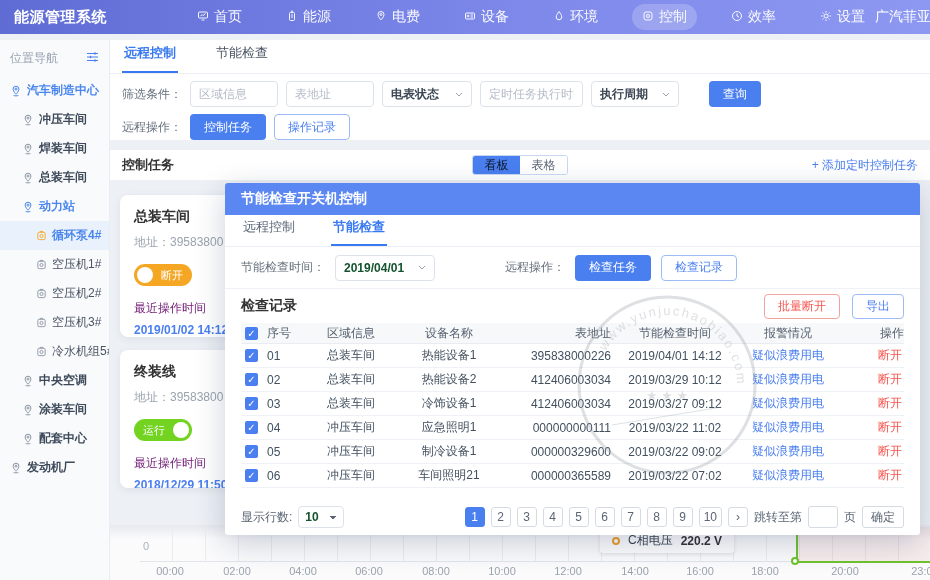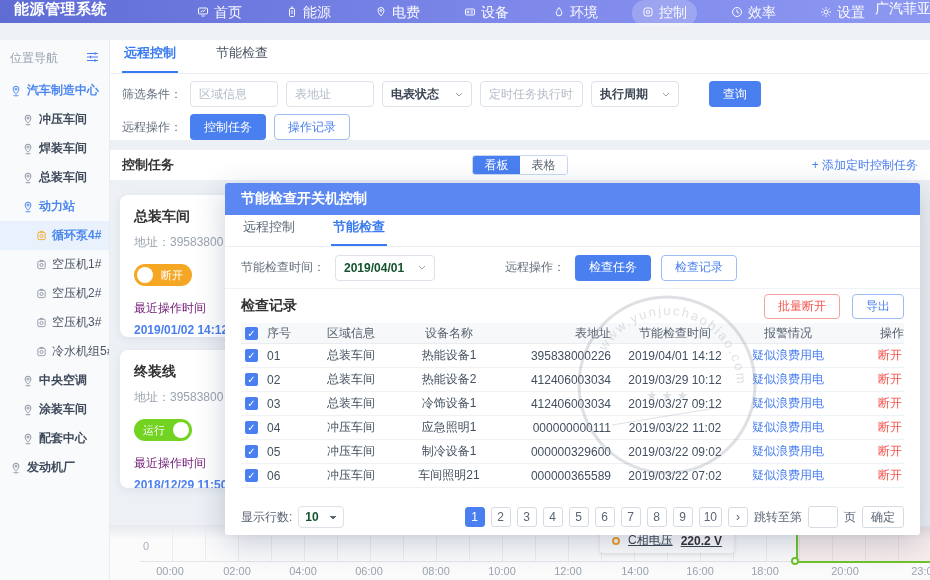--- a/index.html
+++ b/index.html
@@ -1,22 +1,22 @@
 <!DOCTYPE html>
 <html><head>
 <meta charset="utf-8">
 <style>
   * { margin:0; padding:0; box-sizing:border-box; }
   html,body { width:930px; height:580px; }
   body { font-family:"Liberation Sans","DejaVu Sans",sans-serif; font-size:12px; color:#3c4654; background:#edf0f5; }
   #app { position:relative; width:930px; height:580px; overflow:hidden; background:#edf0f5; }
 
   
-  .navbar { position:absolute; left:0; top:0; width:930px; height:23px; z-index:40;
-    background:linear-gradient(90deg,#5f6cd4,#7d88ea 55%,#8d98f2); display:flex; align-items:flex-start; color:#fff; }
+  .navbar { position:absolute; left:0; top:0; width:930px; height:34px; z-index:40;
+    background:linear-gradient(90deg,#5f6cd4,#7d88ea 55%,#8d98f2); display:flex; align-items:center; color:#fff; }
   .brand { font-size:15px; font-weight:bold; padding:0 14px; letter-spacing:.5px; white-space:nowrap; }
   .nav-items { display:flex; align-items:center; gap:24px; margin-left:66px; }
   .nav-item { display:flex; align-items:center; gap:5px; font-size:14px; opacity:.95; cursor:pointer; white-space:nowrap; padding:4px 10px; border-radius:14px; }
   .nav-item.active { background:rgba(255,255,255,.22); }
   .nav-item svg { stroke:#fff; fill:none; stroke-width:1; }
   .nav-right { margin-left:auto; display:flex; align-items:center; gap:18px; padding-right:2px; }
   .tenant { display:flex; align-items:center; gap:6px; font-size:14px; cursor:pointer; white-space:nowrap; }
 
   
   .sidebar { position:absolute; left:0; top:40px; width:110px; height:540px; background:#f9fafc; border-right:1px solid #e9edf2; z-index:5; }
@@ -46,21 +46,21 @@
   .sel .cv { font-weight:bold; color:#14532d; }
   .btn { height:26px; padding:0 13px; border-radius:4px; font-size:12px; display:inline-flex; align-items:center; justify-content:center; cursor:pointer; border:1px solid transparent; white-space:nowrap; }
   .btn.primary { background:#4a7ff0; color:#fff; }
   .btn.outline { background:#fff; border-color:#9dbbf5; color:#4a7ff0; }
   .btn.red { background:#fff; border-color:#f3a39f; color:#f5544e;text-align:center; }
 
   .panelbar { position:absolute; left:0; top:110px; width:820px; height:30px; background:#fff; display:flex; align-items:center; padding:0 12px; }
   .panel-title { font-size:13px; font-weight:bold; color:#333; flex:1; }
   .seg { display:flex; border:1px solid #c9d7f3; border-radius:3px; overflow:hidden; }
   .seg span { width:47px; height:18px; display:flex; align-items:center; justify-content:center; font-size:12px; cursor:pointer; color:#5a6575; background:#fff; }
-  .seg span.on { background:#4a7ff0; color:#ffffff; }
+  .seg span.on { background:#4a7ff0; color:#0f172a; }
   .add-link { flex:1; text-align:right; color:#4a7ff0; cursor:pointer; white-space:nowrap; }
 
   
   .card { position:absolute; left:10px; width:172px; background:#fff; border-radius:8px; box-shadow:0 2px 8px rgba(40,60,90,.08); padding:13px 14px; z-index:2; overflow:hidden; }
   .card.c1 { top:155px; height:142px; }
   .card.c2 { top:310px; height:138px; }
   .card h3 { font-size:14px; color:#333; }
   .card .addr { margin-top:8px; color:#9aa3ae; white-space:nowrap; }
   .tgl { margin-top:13px; width:58px; height:22px; border-radius:11px; position:relative; display:flex; align-items:center; color:#fff; font-size:11px; cursor:pointer; }
   .tgl.off { background:#f5a623; justify-content:flex-end; padding-right:9px; }
@@ -105,21 +105,21 @@
   
   .chart { position:absolute; left:0; top:485px; width:820px; height:55px; background:linear-gradient(#e6e9ee,#fbfbfc 26%); z-index:1; }
   .plot { position:absolute; left:30px; top:2px; right:0; height:35px; border-bottom:1px solid #e2e5ea;
     background:repeating-linear-gradient(90deg, transparent 0 32px, #ececef 32px 33px); }
   .yzero { position:absolute; left:33px; top:15px; color:#aab2bc; font-size:11px; }
   .xlab { position:absolute; top:40px; transform:translateX(-50%); color:#9aa3ae; font-size:11px; white-space:nowrap; }
   .vline { position:absolute; left:686px; top:2px; width:2px; height:35px; background:#6fc32d; }
   .hline { position:absolute; left:686px; top:36px; right:0; height:2px; background:#6fc32d; }
   .gdot { position:absolute; left:681px; top:32px; width:8px; height:8px; border:2px solid #6fc32d; background:#fff; border-radius:50%; }
   .pink { position:absolute; left:688px; top:2px; right:0; height:34px; background:rgba(215,80,70,.08); }
-  .tip { position:absolute; left:490px; top:3px; height:25px; background:#fdfdfd; border-radius:3px; box-shadow:0 1px 4px rgba(0,0,0,.12); display:flex; align-items:center; gap:8px; padding:0 12px;text-decoration:underline; }
+  .tip { position:absolute; left:490px; top:3px; height:25px; background:#fdfdfd; border-radius:3px; box-shadow:0 1px 4px rgba(0,0,0,.12); display:flex; align-items:center; gap:8px; padding:0 12px; }
   .ring { width:8px; height:8px; border:2px solid #ef9f2c; border-radius:50%; }
   .tip .tv { font-weight:bold; color:#333; }
 
   
   .stamp { position:absolute; left:462px; top:250px; width:190px; height:190px; z-index:20; opacity:.28; pointer-events:none; }
 </style>
 </head>
 <body>
 
 <div id="app">

